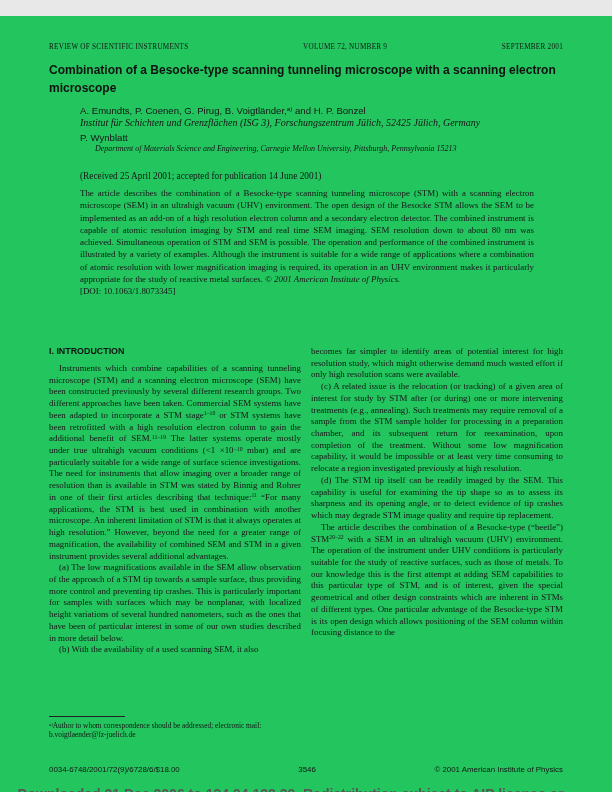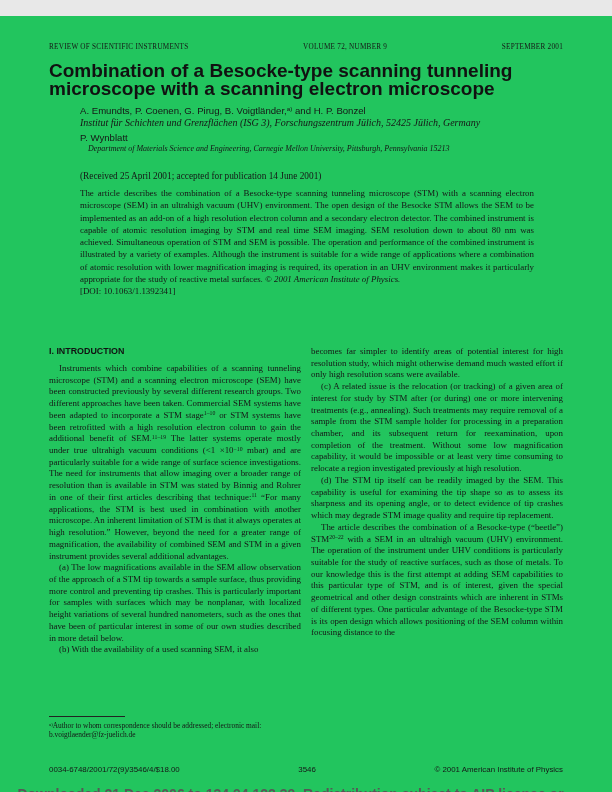--- a/index.html
+++ b/index.html
@@ -14,39 +14,39 @@
   }
   .running-head{
     position:absolute;top:27px;left:49px;width:514px;
     display:flex;justify-content:space-between;
     font-size:7.2px;letter-spacing:0.25px;
     font-family:"Liberation Serif", serif;
   }
   .title{
     position:absolute;top:46px;left:49px;width:528px;
     font-family:"Liberation Sans", sans-serif;
-    font-weight:bold;font-size:19px;line-height:17.5px;
+    font-weight:bold;font-size:12px;line-height:17.5px;
     margin:0;color:#111;
   }
   .authors{
     position:absolute;top:89px;left:80px;width:470px;
     font-family:"Liberation Sans", sans-serif;
     font-size:9.6px;
   }
   .affil1{
     position:absolute;top:101px;left:80px;width:470px;
     font-style:italic;font-size:10px;
   }
   .author2{
     position:absolute;top:116px;left:80px;width:470px;
     font-family:"Liberation Sans", sans-serif;
     font-size:9.6px;
   }
   .affil2{
-    position:absolute;top:128px;left:88px;width:400px;
+    position:absolute;top:128px;left:95px;width:400px;
     font-style:italic;font-size:8px;line-height:9.8px;
   }
   .received{
     position:absolute;top:155px;left:80px;width:460px;
     font-size:9.3px;
   }
   .abstract{
     position:absolute;top:171px;left:80px;width:454px;
     font-size:8.9px;line-height:12.3px;text-align:justify;
   }
@@ -104,21 +104,21 @@
   <div class="authors">A. Emundts, P. Coenen, G. Pirug, B. Voigtländer,<sup>a)</sup> and H. P. Bonzel</div>
   <div class="affil1">Institut für Schichten und Grenzflächen (ISG 3), Forschungszentrum Jülich, 52425 Jülich, Germany</div>
   <div class="author2">P. Wynblatt</div>
   <div class="affil2">Department of Materials Science and Engineering, Carnegie Mellon University, Pittsburgh, Pennsylvania 15213</div>
 
   <div class="received">(Received 25 April 2001; accepted for publication 14 June 2001)</div>
 
   <div class="abstract">
     <span>The article describes the combination of a Besocke-type scanning tunneling microscope (STM) with a scanning electron microscope (SEM) in an ultrahigh vacuum (UHV) environment. The open design of the Besocke STM allows the SEM to be implemented as an add-on of a high resolution electron column and a secondary electron detector. The combined instrument is capable of atomic resolution imaging by STM and real time SEM imaging. SEM resolution down to about 80 nm was achieved. Simultaneous operation of STM and SEM is possible. The operation and performance of the combined instrument is illustrated by a variety of examples. Although the instrument is suitable for a wide range of applications where a combination of atomic resolution with lower magnification imaging is required, its operation in an UHV environment makes it particularly appropriate for the study of reactive metal surfaces.</span>
     <span class="copyright">© 2001 American Institute of Physics.</span>
-    <div class="doi">[DOI: 10.1063/1.1392341]</div>
+    <div class="doi">[DOI: 10.1063/1.8073345]</div>
   </div>
 
   <div class="columns">
     <div class="col">
       <h2 class="section-heading">I. INTRODUCTION</h2>
       <p>Instruments which combine capabilities of a scanning tunneling microscope (STM) and a scanning electron microscope (SEM) have been constructed previously by several different research groups. Two different approaches have been taken. Commercial SEM systems have been adapted to incorporate a STM stage<sup>1–10</sup> or STM systems have been retrofitted with a high resolution electron column to gain the additional benefit of SEM.<sup>11–19</sup> The latter systems operate mostly under true ultrahigh vacuum conditions (&lt;1 ×10<sup>−10</sup> mbar) and are particularly suitable for a wide range of surface science investigations. The need for instruments that allow imaging over a broader range of resolution than is available in STM was stated by Binnig and Rohrer in one of their first articles describing that technique:<sup>11</sup> “For many applications, the STM is best used in combination with another microscope. An inherent limitation of STM is that it always operates at high resolution.” However, beyond the need for a greater range of magnification, the availability of combined SEM and STM in a given instrument provides several additional advantages.</p>
       <p>(a) The low magnifications available in the SEM allow observation of the approach of a STM tip towards a sample surface, thus providing more control and preventing tip crashes. This is particularly important for samples with surfaces which may be nonplanar, with localized height variations of several hundred nanometers, such as the ones that have been of particular interest in some of our own studies described in more detail below.</p>
       <p>(b) With the availability of a used scanning SEM, it also</p>
     </div>
     <div class="col">
@@ -128,20 +128,20 @@
       <p>The article describes the combination of a Besocke-type (“beetle”) STM<sup>20–22</sup> with a SEM in an ultrahigh vacuum (UHV) environment. The operation of the instrument under UHV conditions is particularly suitable for the study of reactive surfaces, such as those of metals. To our knowledge this is the first attempt at adding SEM capabilities to this particular type of STM, and is of interest, given the special geometrical and other design constraints which are inherent in STMs of different types. One particular advantage of the Besocke-type STM is its open design which allows positioning of the SEM column within focusing distance to the</p>
     </div>
   </div>
 
   <div class="footnote">
     <div class="fn-rule"></div>
     <div><sup>a)</sup>Author to whom correspondence should be addressed; electronic mail: b.voigtlaender@fz-juelich.de</div>
   </div>
 
   <div class="footer">
-    <span>0034-6748/2001/72(9)/3546/4/$18.00</span>
+    <span>0034-6748/2001/72(9)/6728/6/$18.00</span>
     <span>3546</span>
     <span>© 2001 American Institute of Physics</span>
   </div>
 
   <div class="download">Downloaded 21 Dec 2006 to 134.94.122.39. Redistribution subject to AIP license or copyright, see http://rsi.aip.org/rsi/copyright.jsp</div>
 
 </div>
 
 </body></html>

